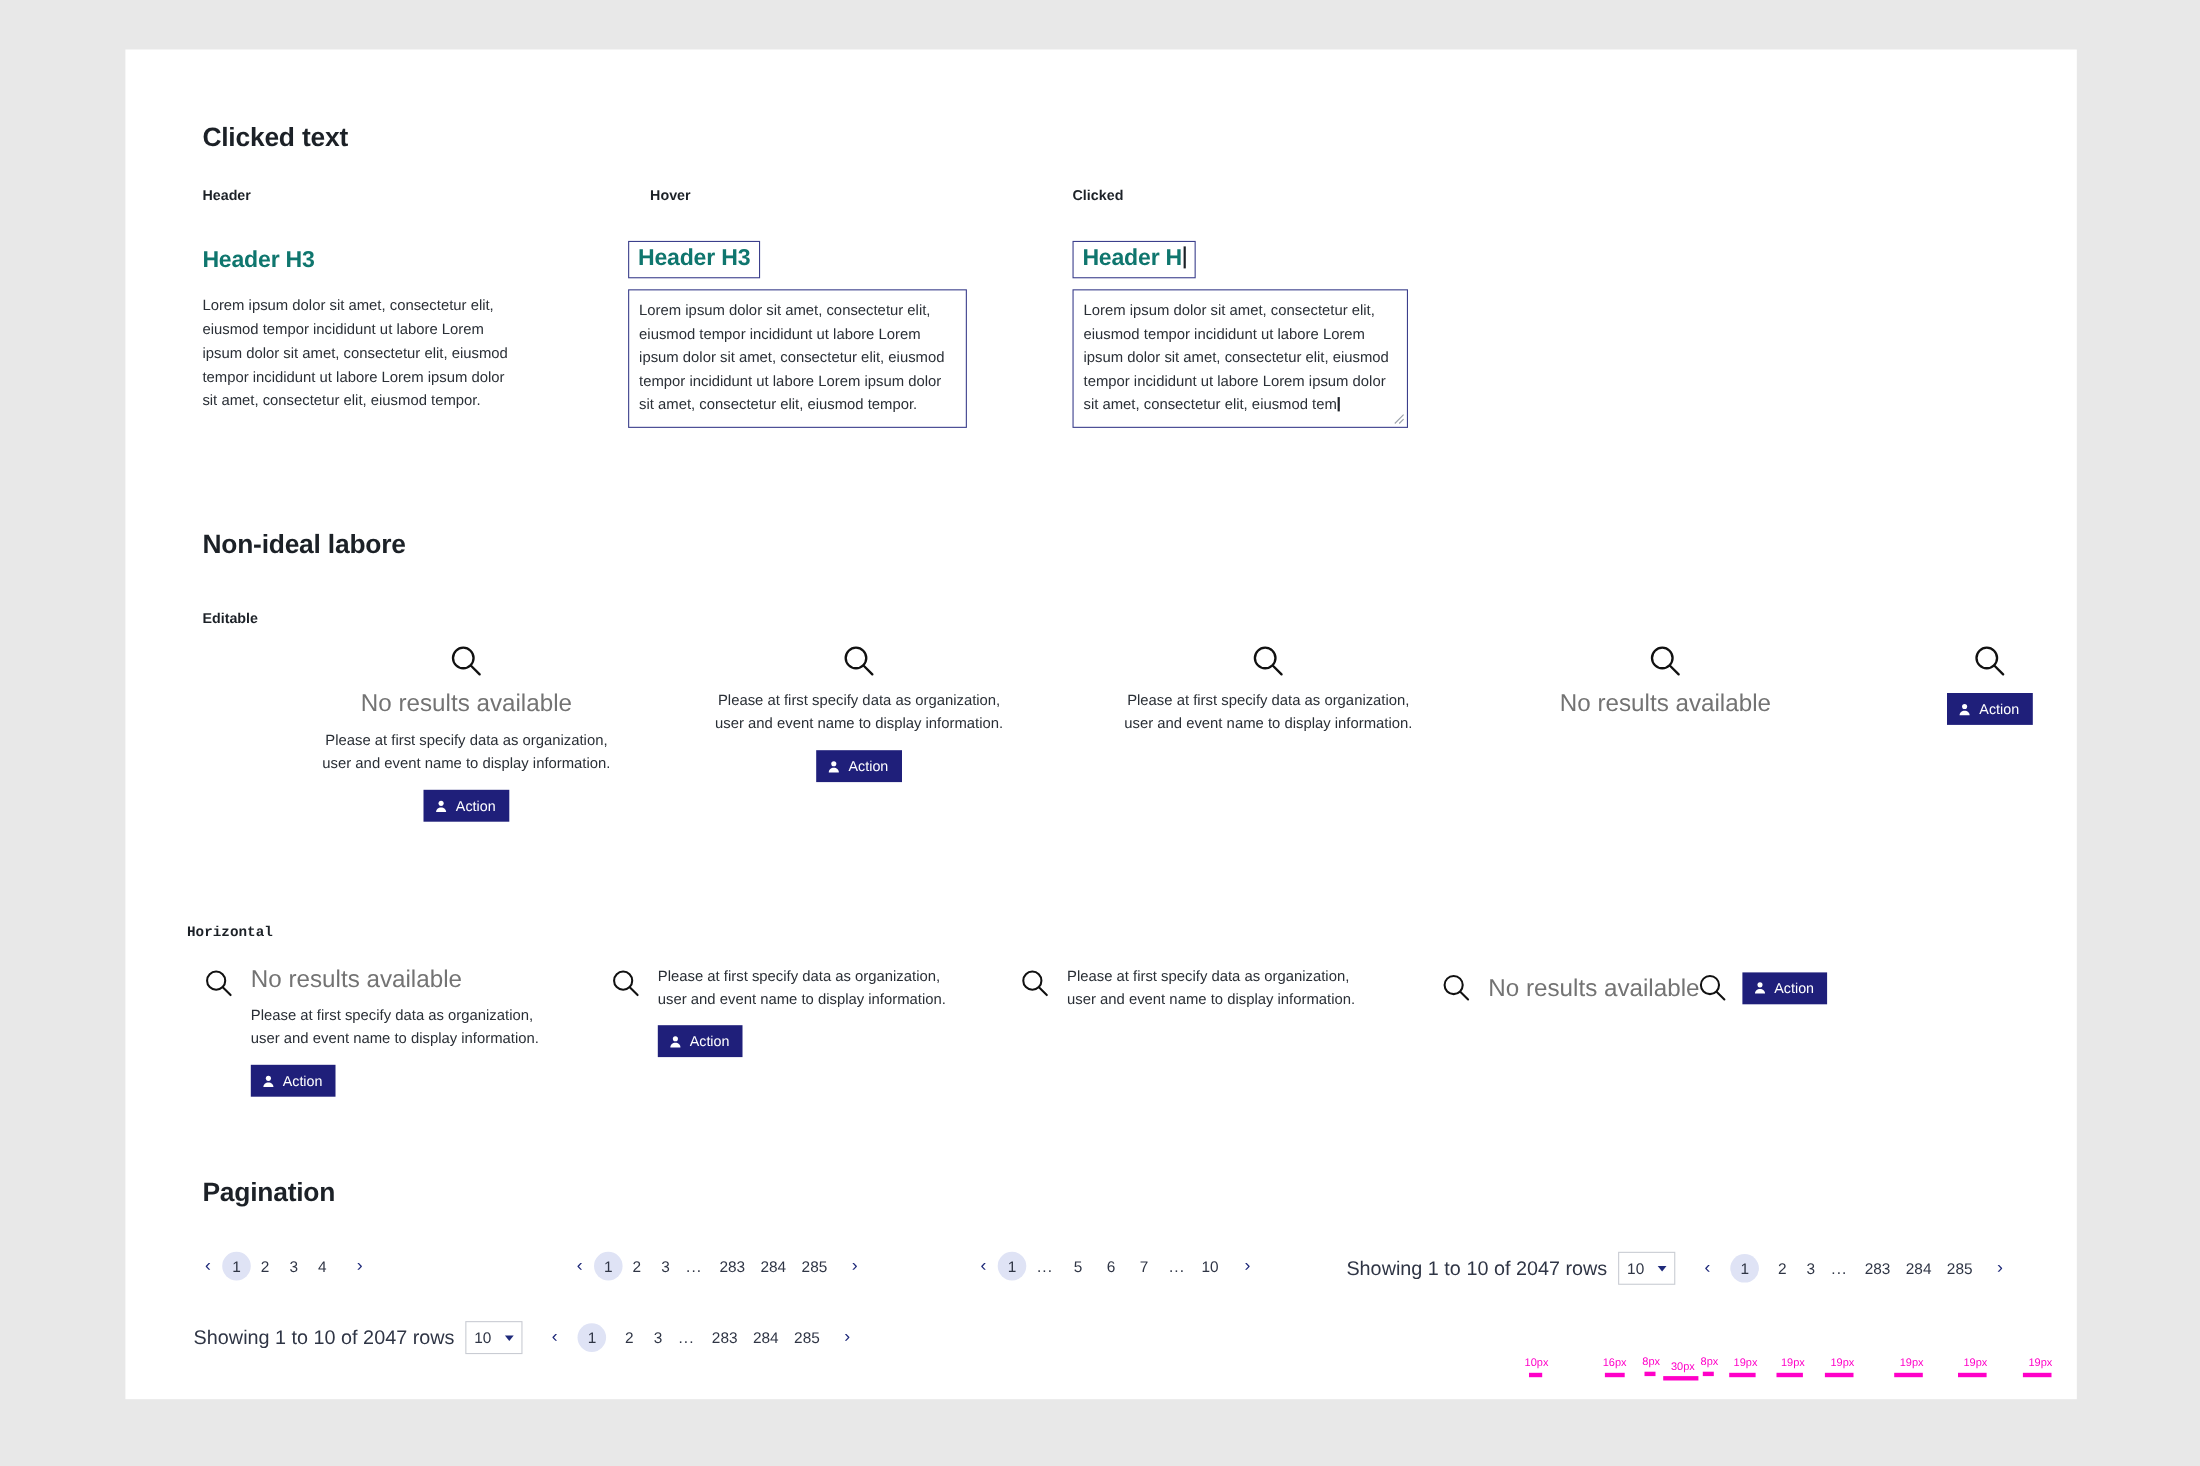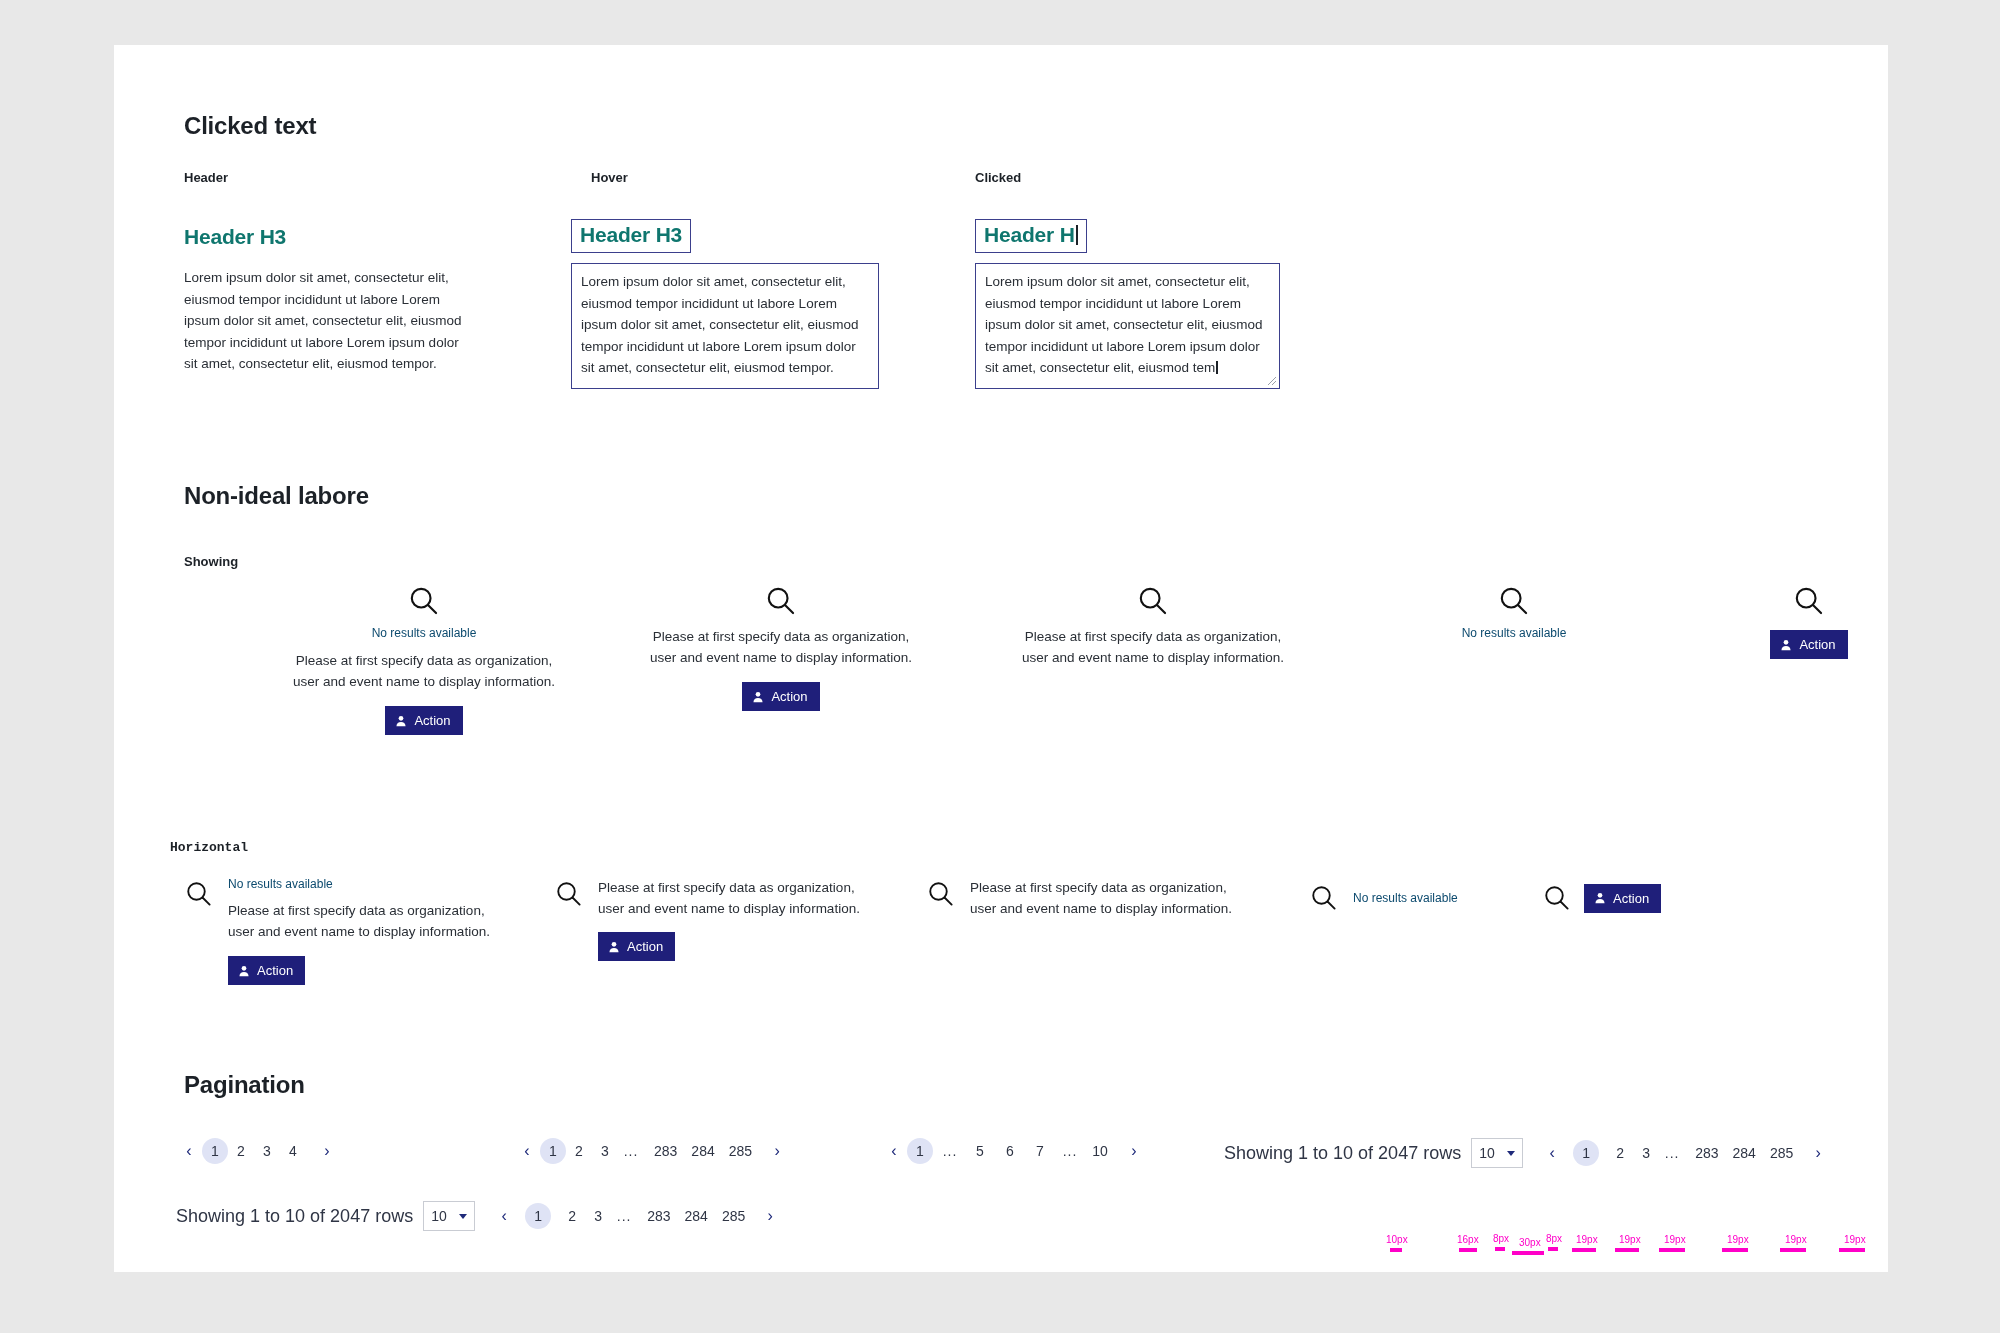--- a/index.html
+++ b/index.html
@@ -72,21 +72,21 @@
     width: 2px; height: 0.95em;
     background: #1c2127;
     vertical-align: -0.12em;
     margin-left: 1px;
   }
 
   
   .nis { position: absolute; }
   .nis-v { text-align: center; }
   .nis-title {
-    font-size: 12px; color: #0c4a6e; font-weight: 400;
+    font-size: 22px; color: #737373; font-weight: 400;
     white-space: nowrap;
   }
   .nis-desc {
     font-size: 13.5px; line-height: 21px; color: #2a2f36;
     white-space: nowrap;
   }
   .mag {
     display: block;
   }
   .btn-action {
@@ -176,21 +176,21 @@
   </div>
   <div class="body-copy para-box clicked" style="left:861px; top:218px;">
     <span>Lorem ipsum dolor sit amet, consectetur elit, eiusmod tempor incididunt ut labore Lorem ipsum dolor sit amet, consectetur elit, eiusmod tempor incididunt ut labore Lorem ipsum dolor sit amet, consectetur elit, eiusmod tem</span><span class="caret"></span>
     <svg class="resize-grip" viewBox="0 0 10 10">
       <path d="M9 1 L1 9 M9 5 L5 9" stroke="#9aa0aa" stroke-width="1" fill="none"></path>
     </svg>
   </div>
 
   <div class="section-title" style="left:70px; top:437px;">Non-ideal labore</div>
 
-  <div class="sub-label" style="left:70px; top:509px;">Showing</div>
+  <div class="sub-label" style="left:70px; top:509px;">Editable</div>
 
   <div class="nis nis-v" style="left:176px; top:539px; width:268px;">
     <svg class="mag" width="34" height="34" viewBox="0 0 24 24" style="margin:0 auto 8px;">
       <circle cx="10" cy="10" r="6.6" fill="none" stroke="#111" stroke-width="1.5"></circle>
       <line x1="14.8" y1="14.8" x2="20.5" y2="20.5" stroke="#111" stroke-width="1.5" stroke-linecap="round"></line>
     </svg>
     <div class="nis-title">No results available</div>
     <div class="nis-desc" style="margin-top:10px;">
       <div>Please at first specify data as organization,</div>
       <div>user and event name to display information.</div>

